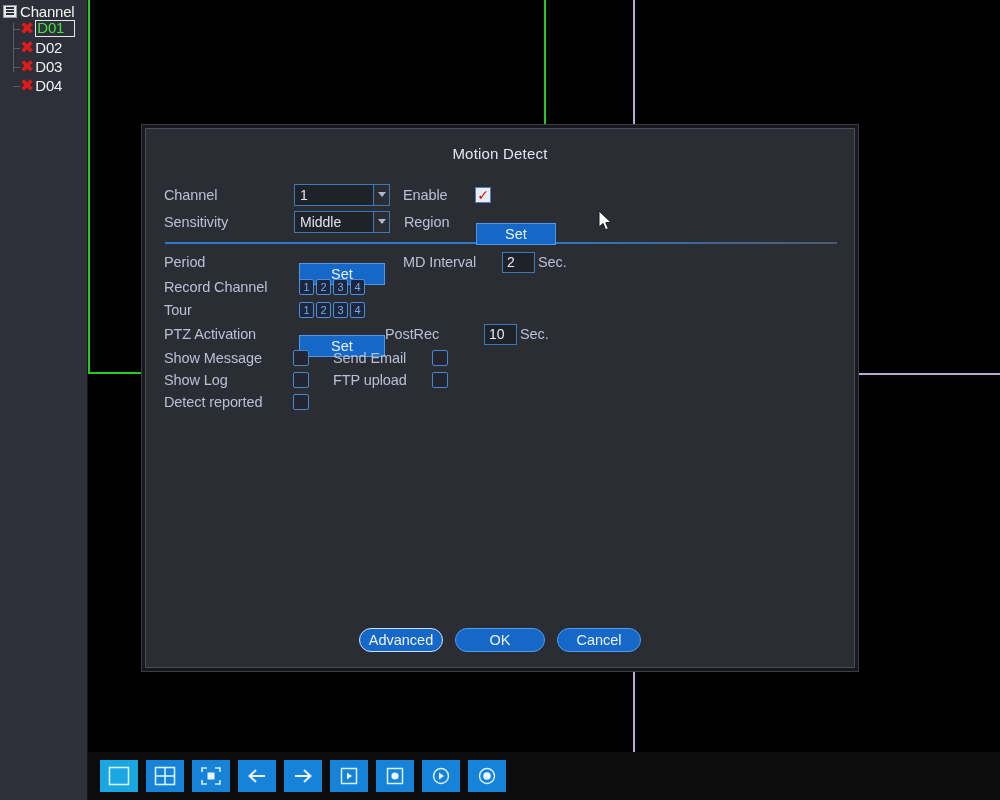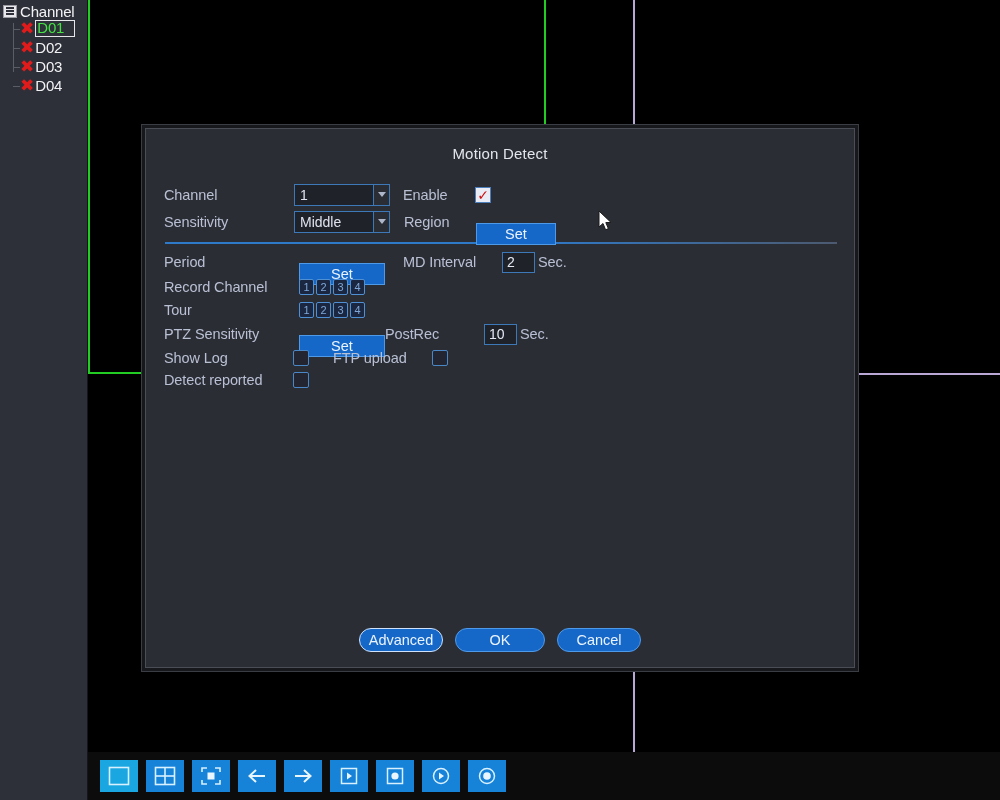--- a/index.html
+++ b/index.html
@@ -384,27 +384,33 @@
         <span class="lbl" style="width:135px;">Tour</span>
         <div class="num-group">
           <div class="numbox">1</div>
           <div class="numbox">2</div>
           <div class="numbox">3</div>
           <div class="numbox">4</div>
         </div>
       </div>
 
       <div class="row" style="height:26px;">
-        <span class="lbl" style="width:135px;">PTZ Sensitivity</span>
+        <span class="lbl" style="width:135px;">PTZ Activation</span>
         <div class="btn-blue" style="width:86px;">Set</div>
         <span class="lbl" style="width:99px;">PostRec</span>
         <div class="txtbox" style="width:33px;">10</div>
         <span class="lbl" style="margin-left:3px;">Sec.</span>
       </div>
 
+      <div class="row" style="height:22px;">
+        <span class="lbl" style="width:129px;">Show Message</span>
+        <span class="chk empty"></span>
+        <span class="lbl" style="width:99px;margin-left:24px;">Send Email</span>
+        <span class="chk empty"></span>
+      </div>
 
       <div class="row" style="height:22px;">
         <span class="lbl" style="width:129px;">Show Log</span>
         <span class="chk empty"></span>
         <span class="lbl" style="width:99px;margin-left:24px;">FTP upload</span>
         <span class="chk empty"></span>
       </div>
 
       <div class="row" style="height:22px;">
         <span class="lbl" style="width:129px;">Detect reported</span>

